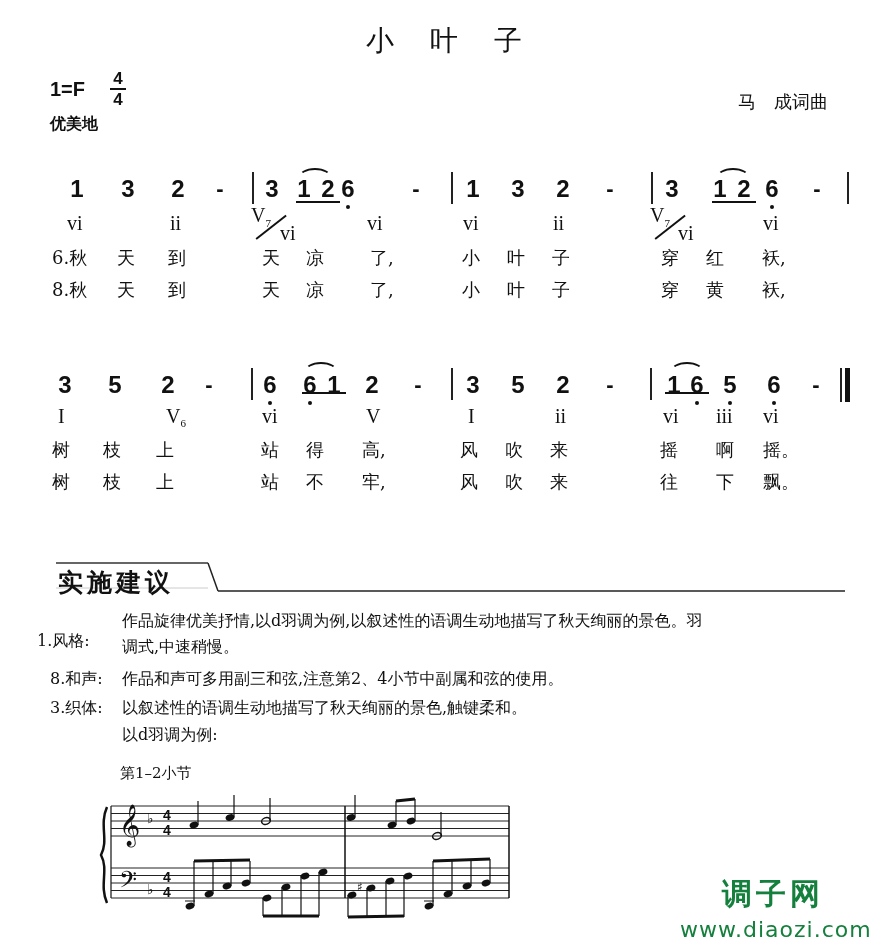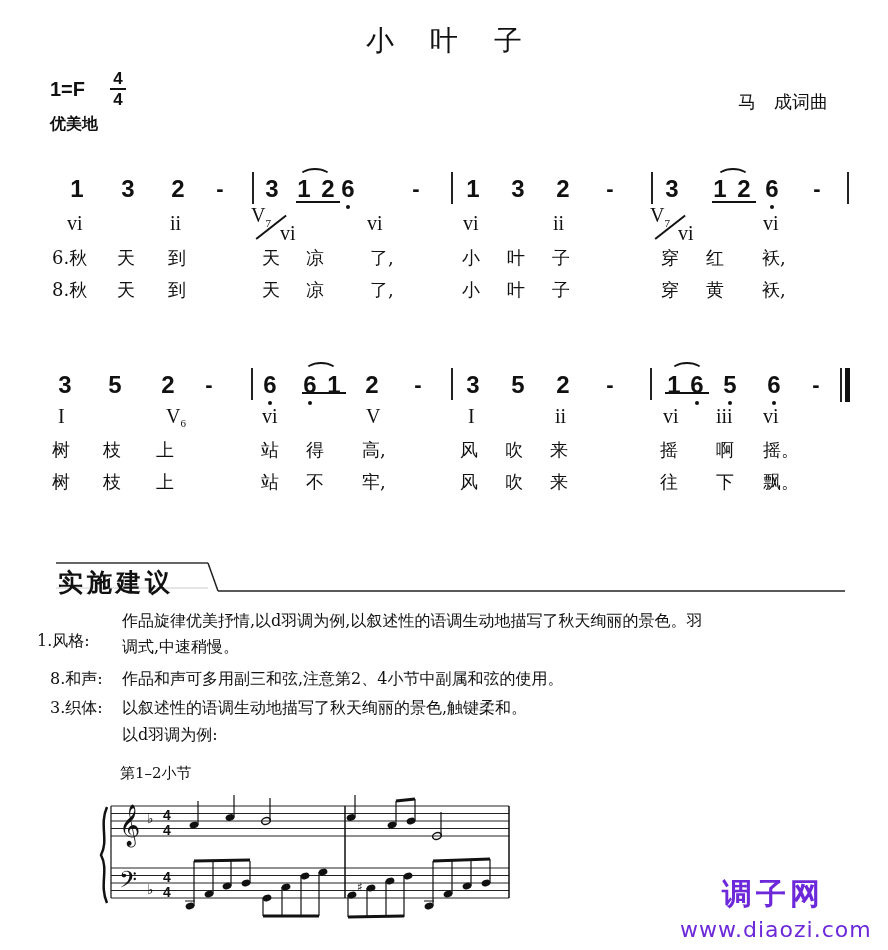--- a/index.html
+++ b/index.html
@@ -22,21 +22,21 @@
   .underline { height:2px; background:#111; }
   .tie { border:2px solid #111; border-bottom:none; border-left-color:transparent; border-right-color:transparent; border-radius:50% 50% 0 0 / 100% 100% 0 0; height:8px; }
   .chord { font-family:"Liberation Serif", serif; font-size:20px; }
   .chord sub { font-size:11px; vertical-align:-4px; }
   .sec-chord { font-family:"Liberation Serif", serif; font-size:20px; }
   .slash { position:absolute; height:1.5px; background:#111; transform-origin:left center; }
   .lyric { font-family:"DejaVu Serif", serif; font-size:18px; }
   .section-tab { left:58px; top:566px; font-family:"DejaVu Sans", sans-serif; font-weight:bold; font-size:25px; letter-spacing:4px; }
   .para { font-family:"DejaVu Serif", serif; font-size:16px; line-height:22px; }
   .mlabel { font-family:"DejaVu Serif", serif; font-size:15px; }
-  .wm { font-family:"DejaVu Sans", sans-serif; color:#6d28d9; }
+  .wm { font-family:"DejaVu Sans", sans-serif; color:#15803d; }
 </style>
 </head>
 <body>
 
 <div class="abs title">
   <span>小</span><span>叶</span><span>子</span>
 </div>
 
 <div class="abs key">
   <span>1=F</span>

